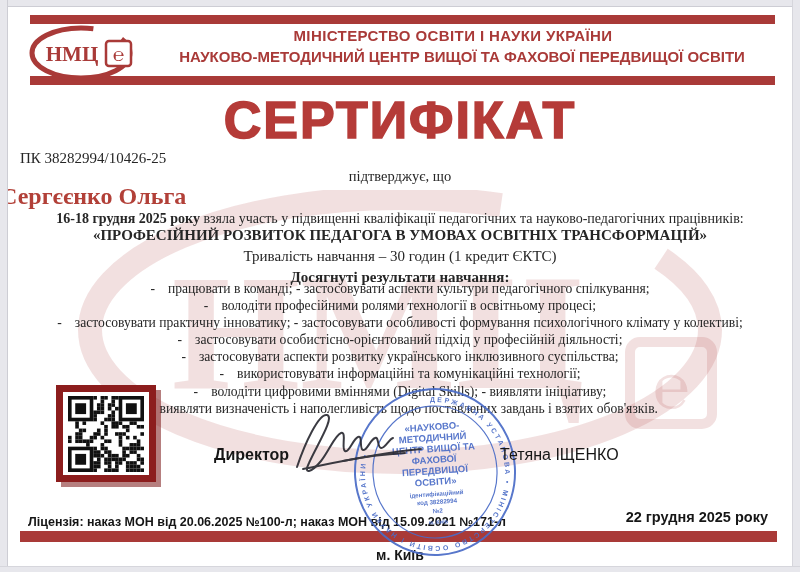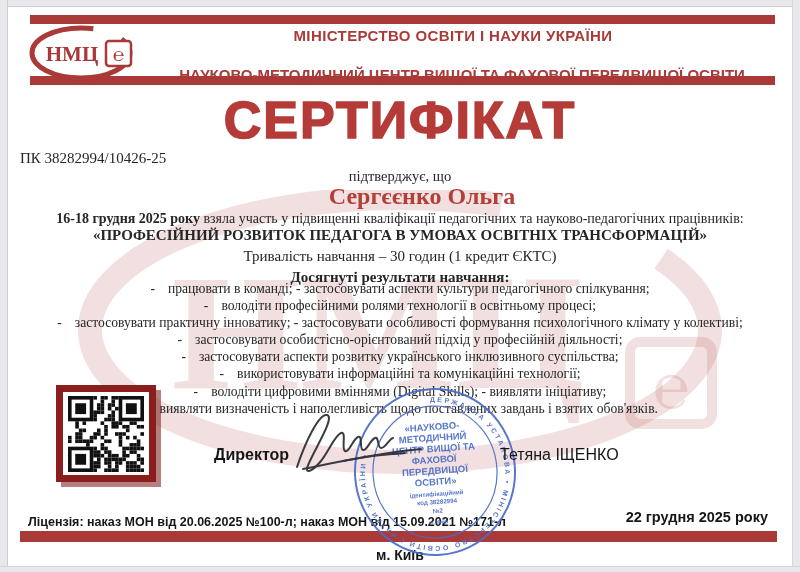--- a/index.html
+++ b/index.html
@@ -17,29 +17,29 @@
   .bar{position:absolute;background:var(--accent);z-index:2;}
   .bar-top{left:30px;top:15px;width:745px;height:9px;}
   .bar-mid{left:30px;top:76px;width:745px;height:9px;}
   .bar-bottom{left:20px;top:531px;width:757px;height:11px;}
 
   .logo{position:absolute;left:28px;top:24px;width:116px;height:58px;z-index:3;}
 
   .header-text{position:absolute;left:132px;right:26px;top:27px;text-align:center;z-index:2;
     font-family:"Liberation Sans", sans-serif;font-weight:bold;color:var(--accent);}
   .header-line1{font-size:15px;letter-spacing:.4px;}
-  .header-line2{font-size:15px;margin-top:22px;letter-spacing:0;padding-left:18px;}
+  .header-line2{font-size:15px;margin-top:4px;letter-spacing:0;padding-left:18px;}
 
   .cert-title{position:absolute;left:0;right:0;top:90px;text-align:center;z-index:2;
     font-family:"Liberation Sans", sans-serif;font-weight:bold;font-size:52px;
     color:var(--title-red);letter-spacing:2px;-webkit-text-stroke:1.6px var(--title-red);}
 
   .cert-number{position:absolute;left:0;right:0;top:150px;text-align:left;font-size:15px;color:var(--body-ink);z-index:2;margin-left:20px;}
   .confirms{position:absolute;left:0;right:0;top:168px;text-align:center;font-size:14.5px;color:var(--body-ink);z-index:2;}
-  .recipient{position:absolute;left:0;right:0;top:183px;text-align:center;font-size:24px;font-weight:bold;color:var(--name-red);z-index:2;padding-left:44px;}
+  .recipient{position:absolute;left:0;right:0;top:183px;font-size:24px;font-weight:bold;color:var(--name-red);z-index:2;}
 
   .participation{position:absolute;left:20px;right:20px;top:211px;text-align:center;font-size:14px;color:var(--body-ink);z-index:2;white-space:nowrap;}
   .participation b{font-weight:bold;}
   .course-title{position:absolute;left:20px;right:20px;top:227px;text-align:center;font-size:15px;font-weight:bold;color:var(--body-ink);z-index:2;white-space:nowrap;}
 
   .duration{position:absolute;left:0;right:0;top:248px;text-align:center;font-size:15px;color:var(--body-ink);z-index:2;}
   .results-heading{position:absolute;left:0;right:0;top:269px;text-align:center;font-size:15px;font-weight:bold;color:var(--body-ink);z-index:2;}
 
   .results{position:absolute;left:25px;right:25px;top:280px;z-index:2;}
   .result-line{text-align:center;font-size:13.6px;line-height:17.1px;color:var(--body-ink);white-space:nowrap;}

